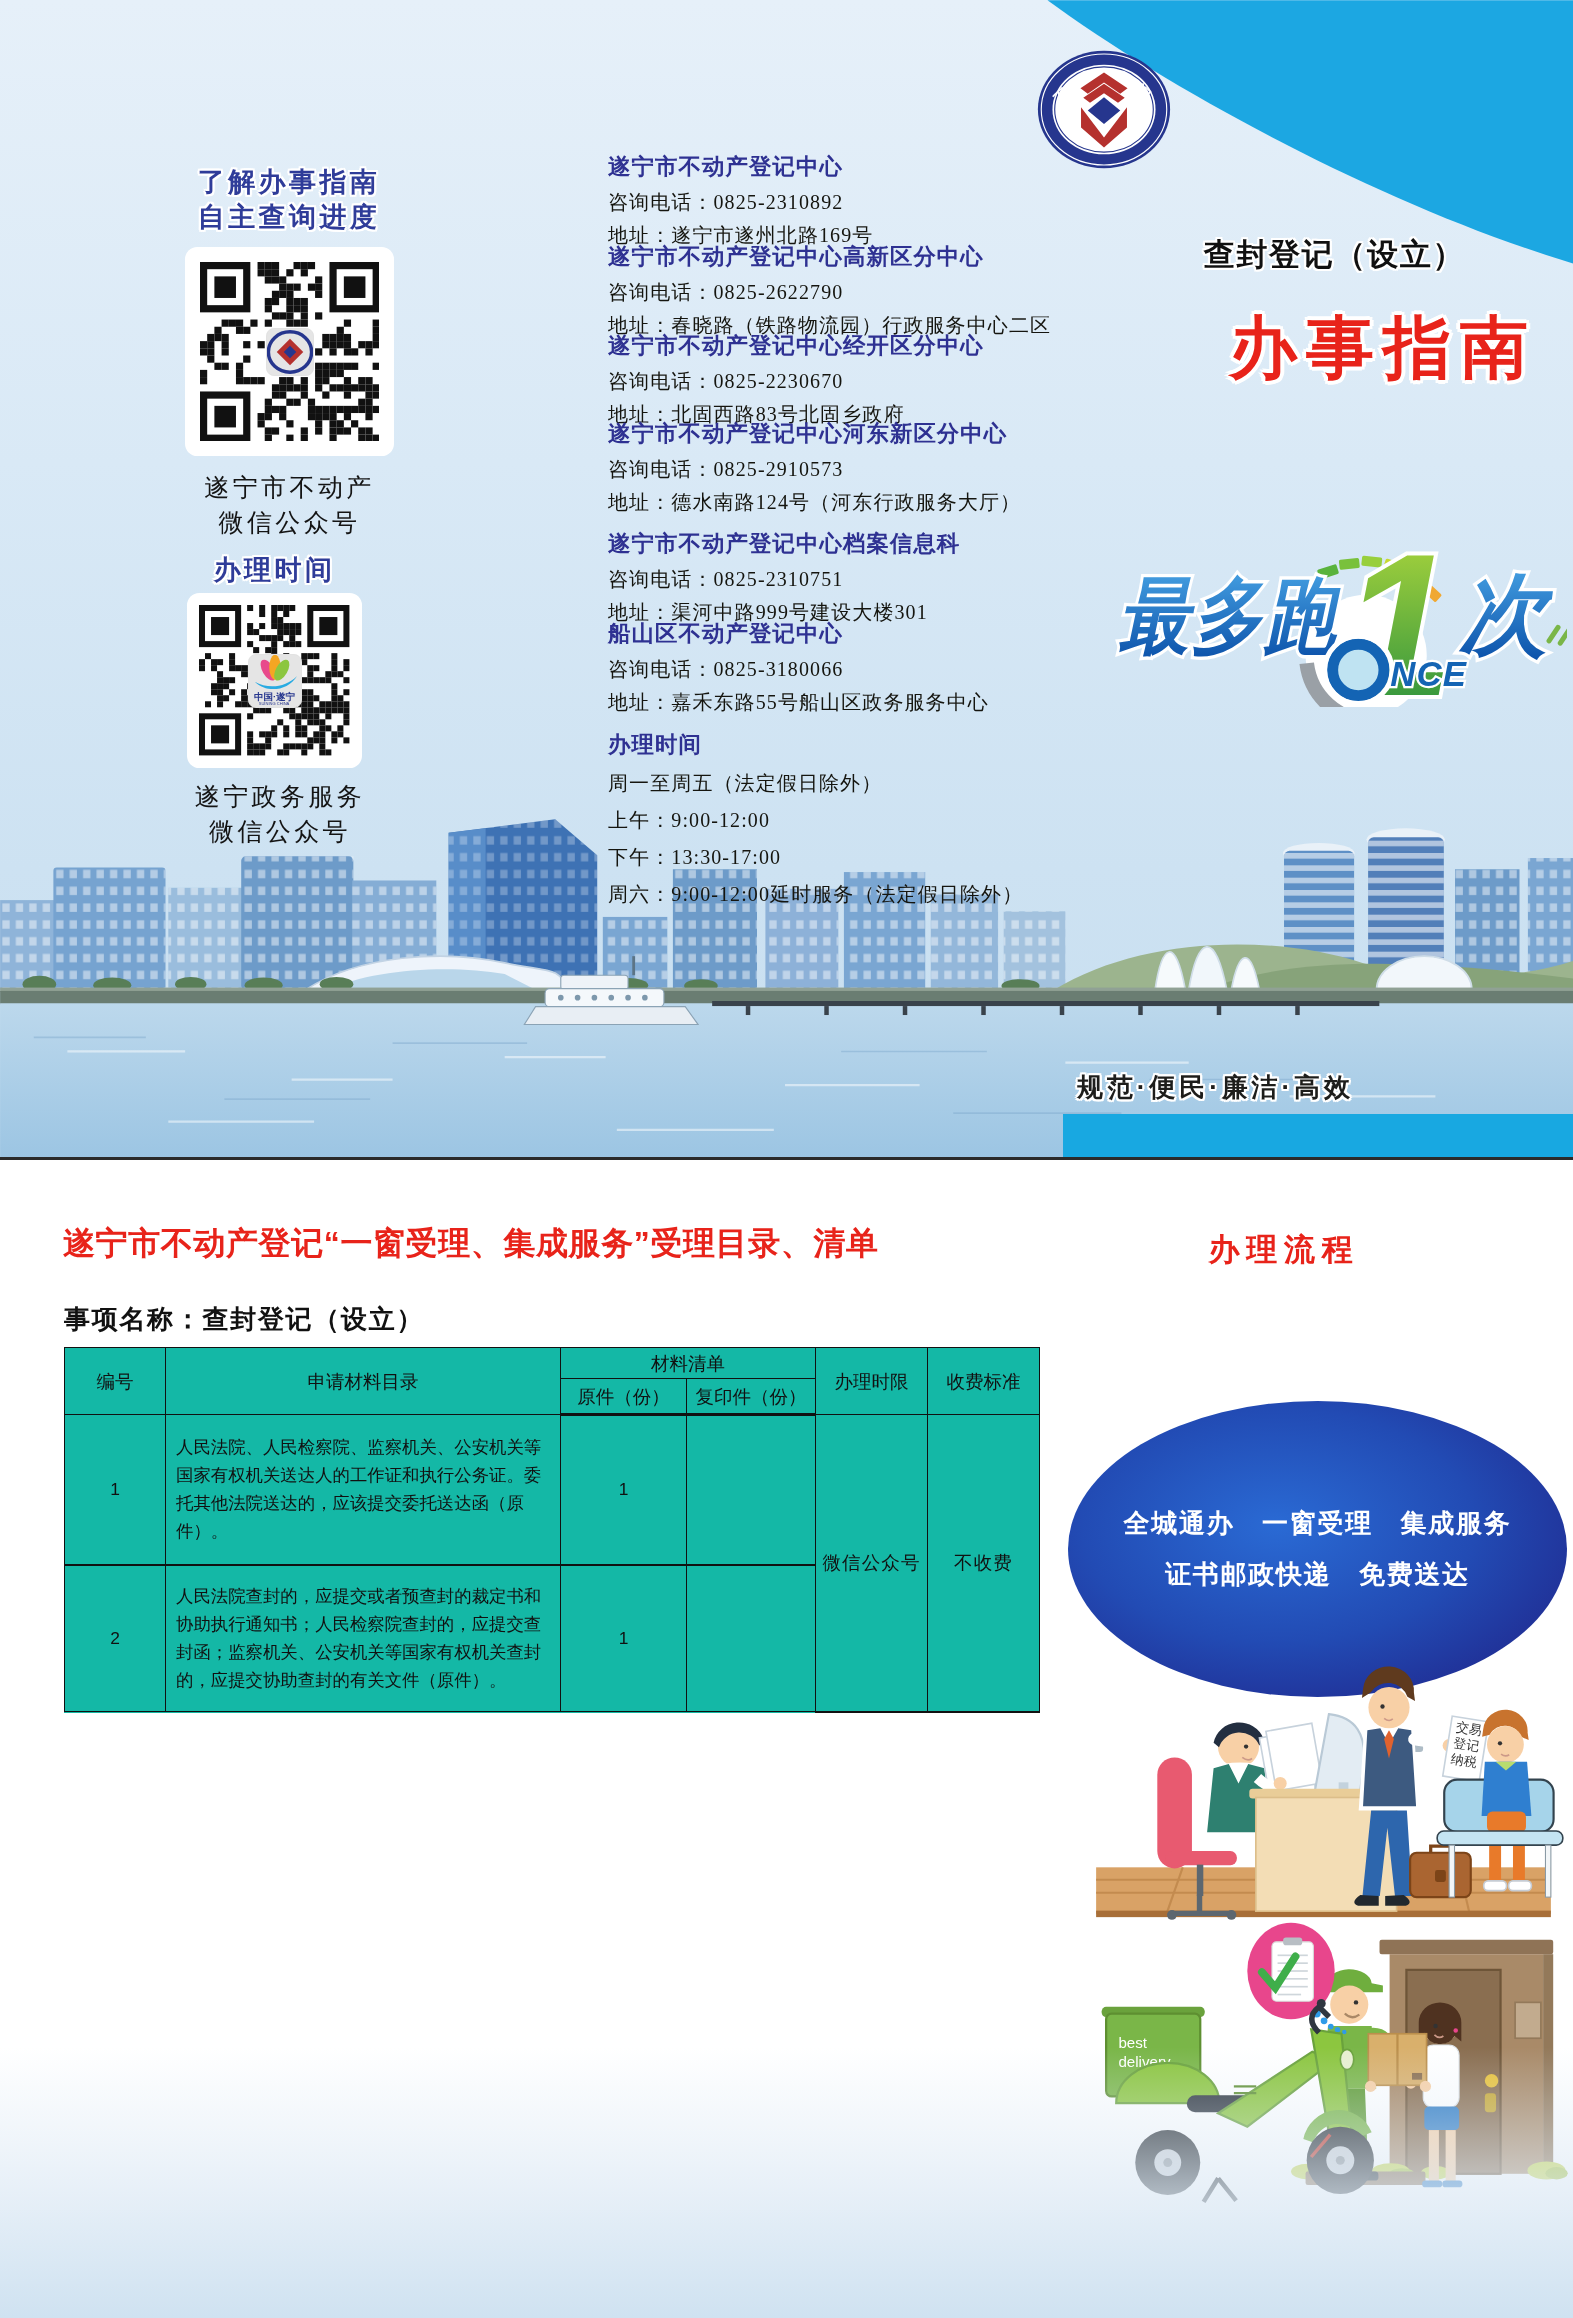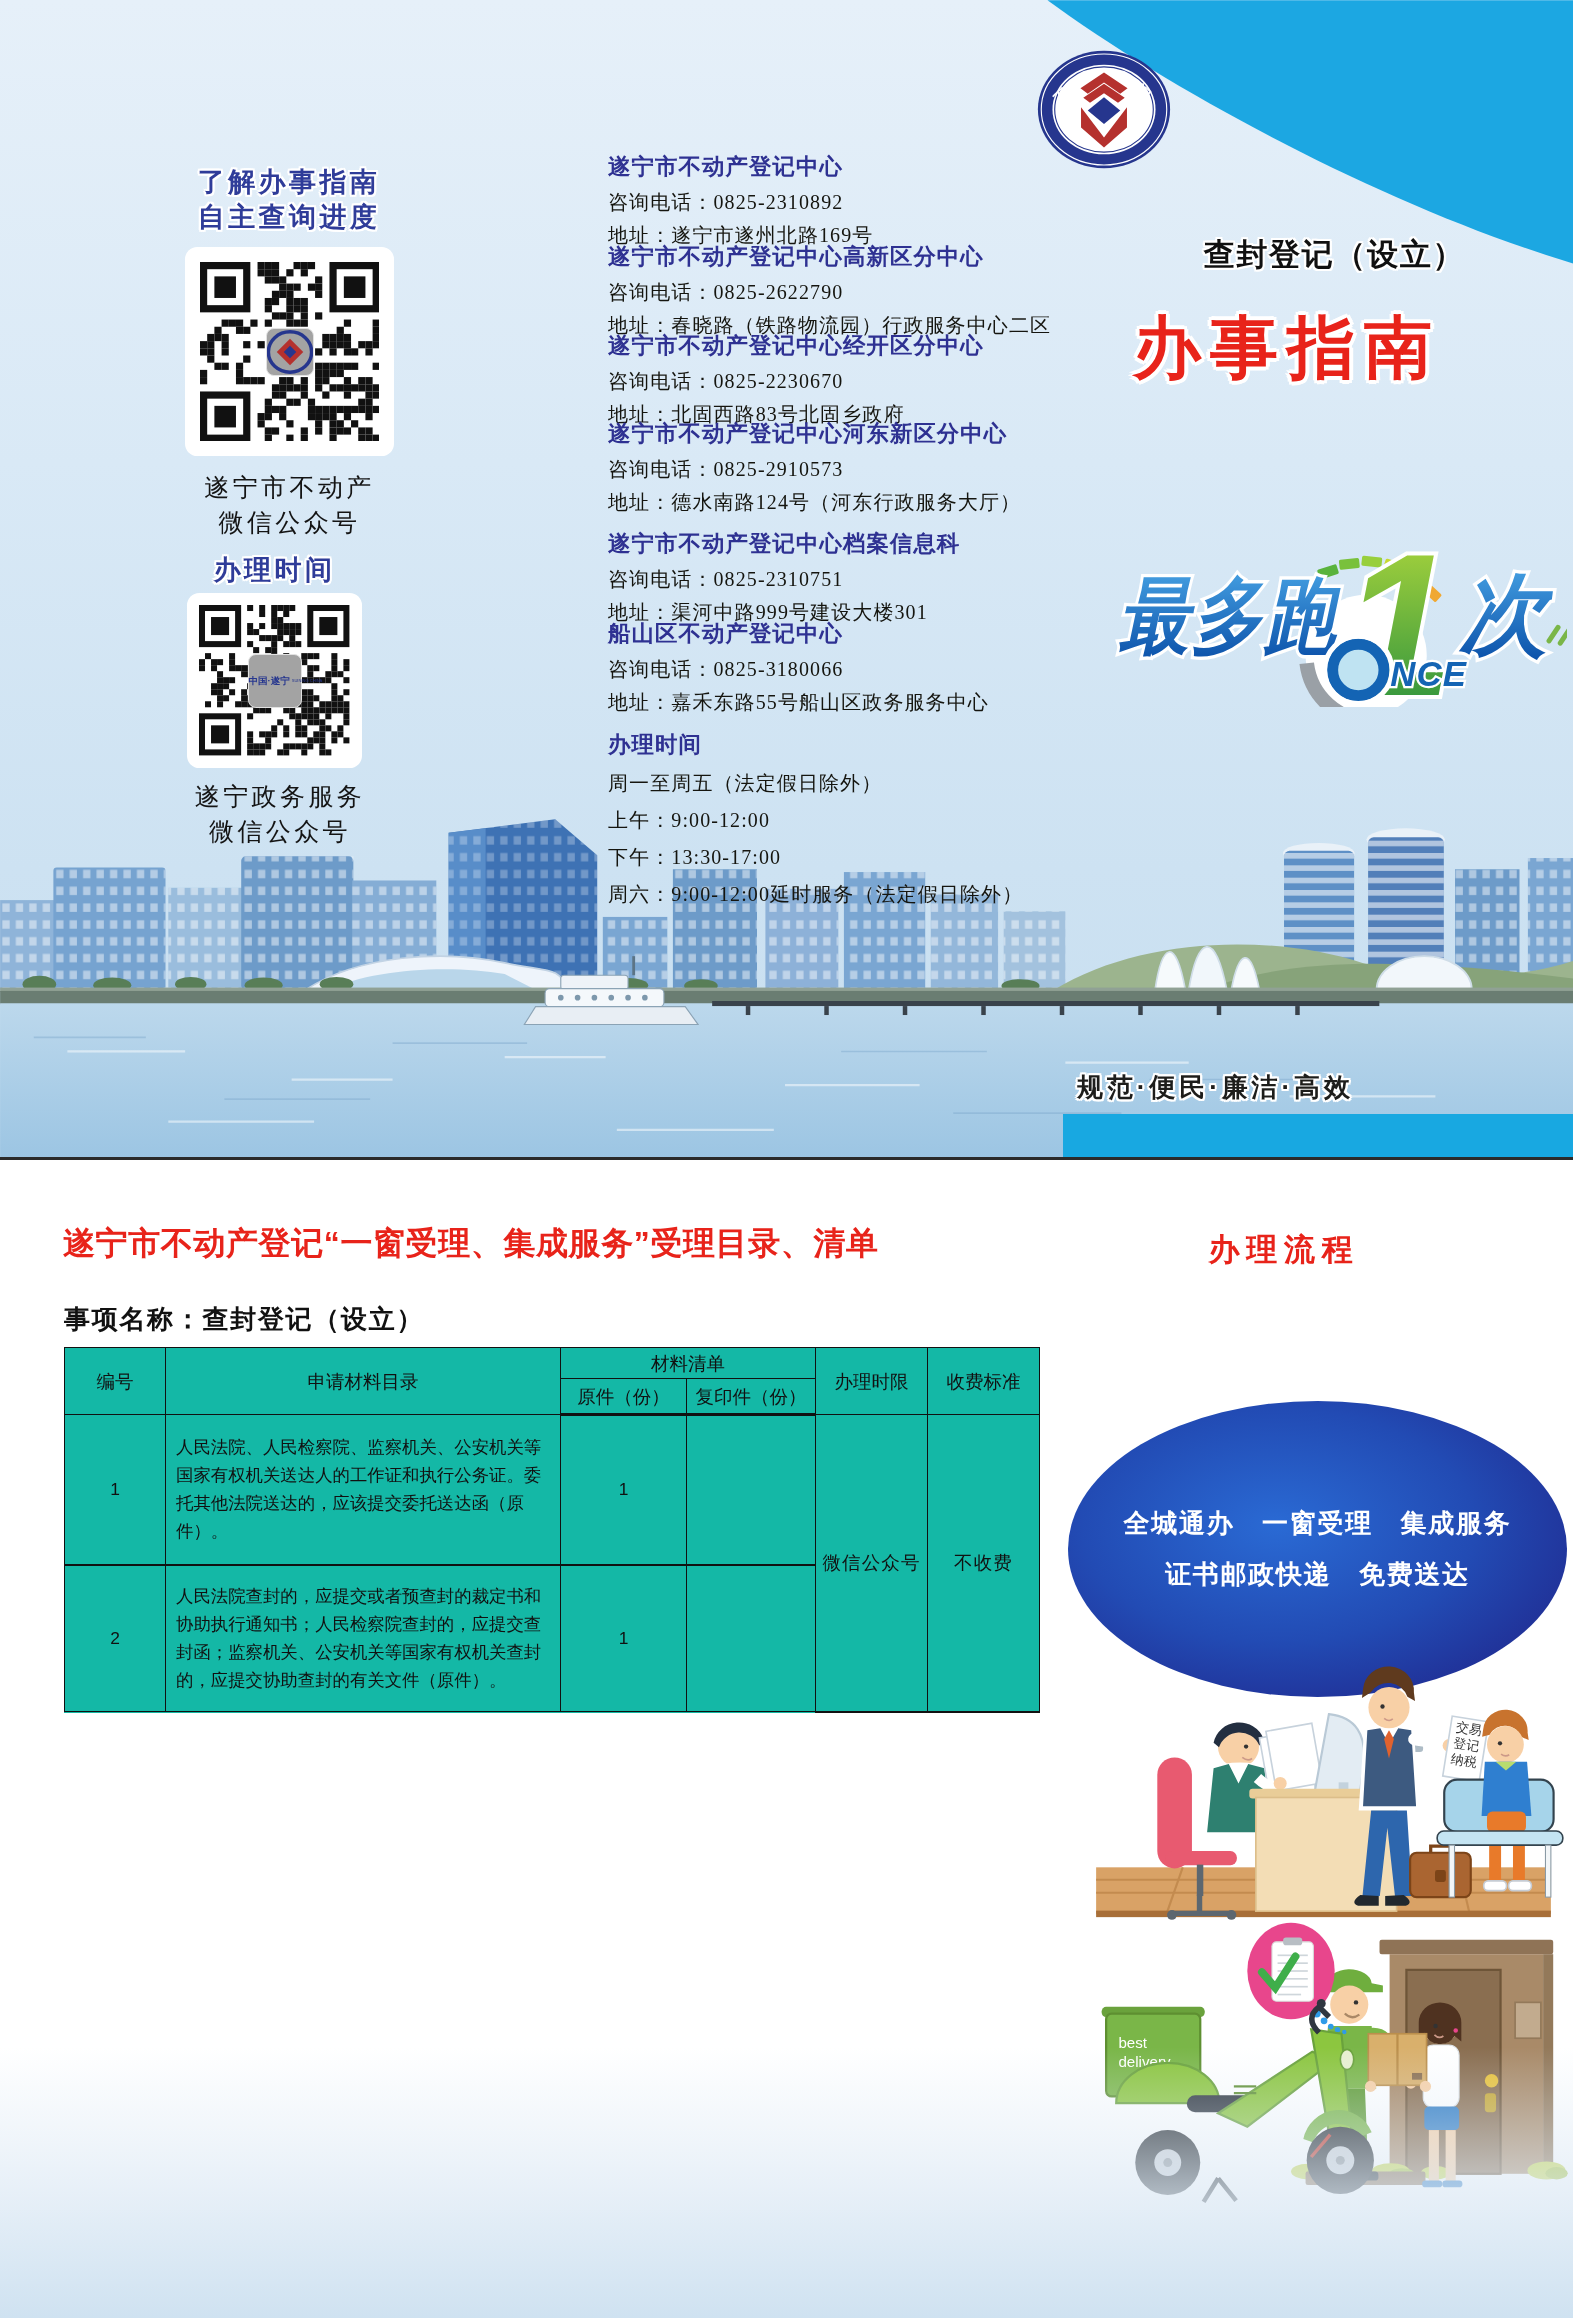--- a/index.html
+++ b/index.html
@@ -27,22 +27,22 @@
 
   .qr-title { color:#2f3c99; font-weight:bold; text-align:center;
     font-size:27px; line-height:1.3; letter-spacing:3.4px; }
   #qr1-title { left:132px; top:165px; width:314px; }
   #qr2-title { left:182px; top:553px; width:185px; }
   .qr-box { background:#fff; border-radius:12.3px; }
   #qr1-box { left:185px; top:247px; width:209px; height:209px; padding:14.6px; }
   #qr2-box { left:187px; top:593px; width:175px; height:175px; padding:12.3px; }
   .qr-box svg { width:100%; height:100%; display:block; }
   .qr-logo { position:absolute; left:50%; top:50%; transform:translate(-50%,-50%);
-    background:#a3a3a3; border:1.7px solid #e2e2e2; border-radius:7.9px;
-    display:flex; align-items:center; justify-content:space-between; }
+    background:#e5e5e5; border:1.7px solid #e2e2e2; border-radius:7.9px;
+    display:flex; flex-direction:column; align-items:center; justify-content:center; }
   #qr1-logo { width:48px; height:48px; }
   #qr2-logo { width:54px; height:54px; }
   #qr2-logo .t1 { font-size:9.5px; font-weight:bold; color:#26368e; line-height:1; margin-top:1.1px; white-space:nowrap;}
   #qr2-logo .t2 { font-size:4.5px; color:#26368e; line-height:1.2; transform:scale(.9); white-space:nowrap;}
   .qr-caption { text-align:center; color:#141414; font-weight:normal;
     font-size:25px; line-height:1.38; letter-spacing:3.4px; }
   #qr1-caption { left:160px; top:470px; width:259px; }
   #qr2-caption { left:151px; top:779px; width:258px; }
 
   #centers { left:608px; top:0; width:454px; }
@@ -50,21 +50,21 @@
   .center-entry h3 { font-size:22.4px; font-weight:bold; color:#2e3192; letter-spacing:1.1px; }
   .center-entry p { font-family:"Liberation Serif","DejaVu Serif",serif;
     font-size:20px; color:#15150f; margin-top:6.7px; letter-spacing:1.1px; white-space:nowrap;}
   #hours { left:608px; top:729px; width:460px; }
   #hours h3 { font-size:22.4px; font-weight:bold; color:#2e3192; letter-spacing:1.1px;}
   #hours p { font-family:"Liberation Serif","DejaVu Serif",serif;
     font-size:20px; color:#15150f; margin-top:10px; letter-spacing:1.1px;}
 
   #badge-sub { left:1144px; top:234px; width:381px; text-align:center;
     font-size:31px; font-weight:bold; color:#101010; letter-spacing:1.7px;}
-  #badge-main { left:1133px; top:303px; width:404px; text-align:left;
+  #badge-main { left:1133px; top:303px; width:404px; text-align:right;
     font-size:68px; font-weight:bold; color:#e8231a; letter-spacing:9px;}
   #once { left:1107px; top:477px; }
 
   
   #list-title { left:63px; top:1222px; width:998px;
     font-size:32px; font-weight:bold; color:#e8231a; letter-spacing:0.6px; }
   #item-name { left:64px; top:1302px; width:673px;
     font-size:26px; font-weight:bold; color:#111; letter-spacing:1.7px; }
 
   #mat-table { left:64px; top:1347px; width:976px; border-collapse:collapse;

